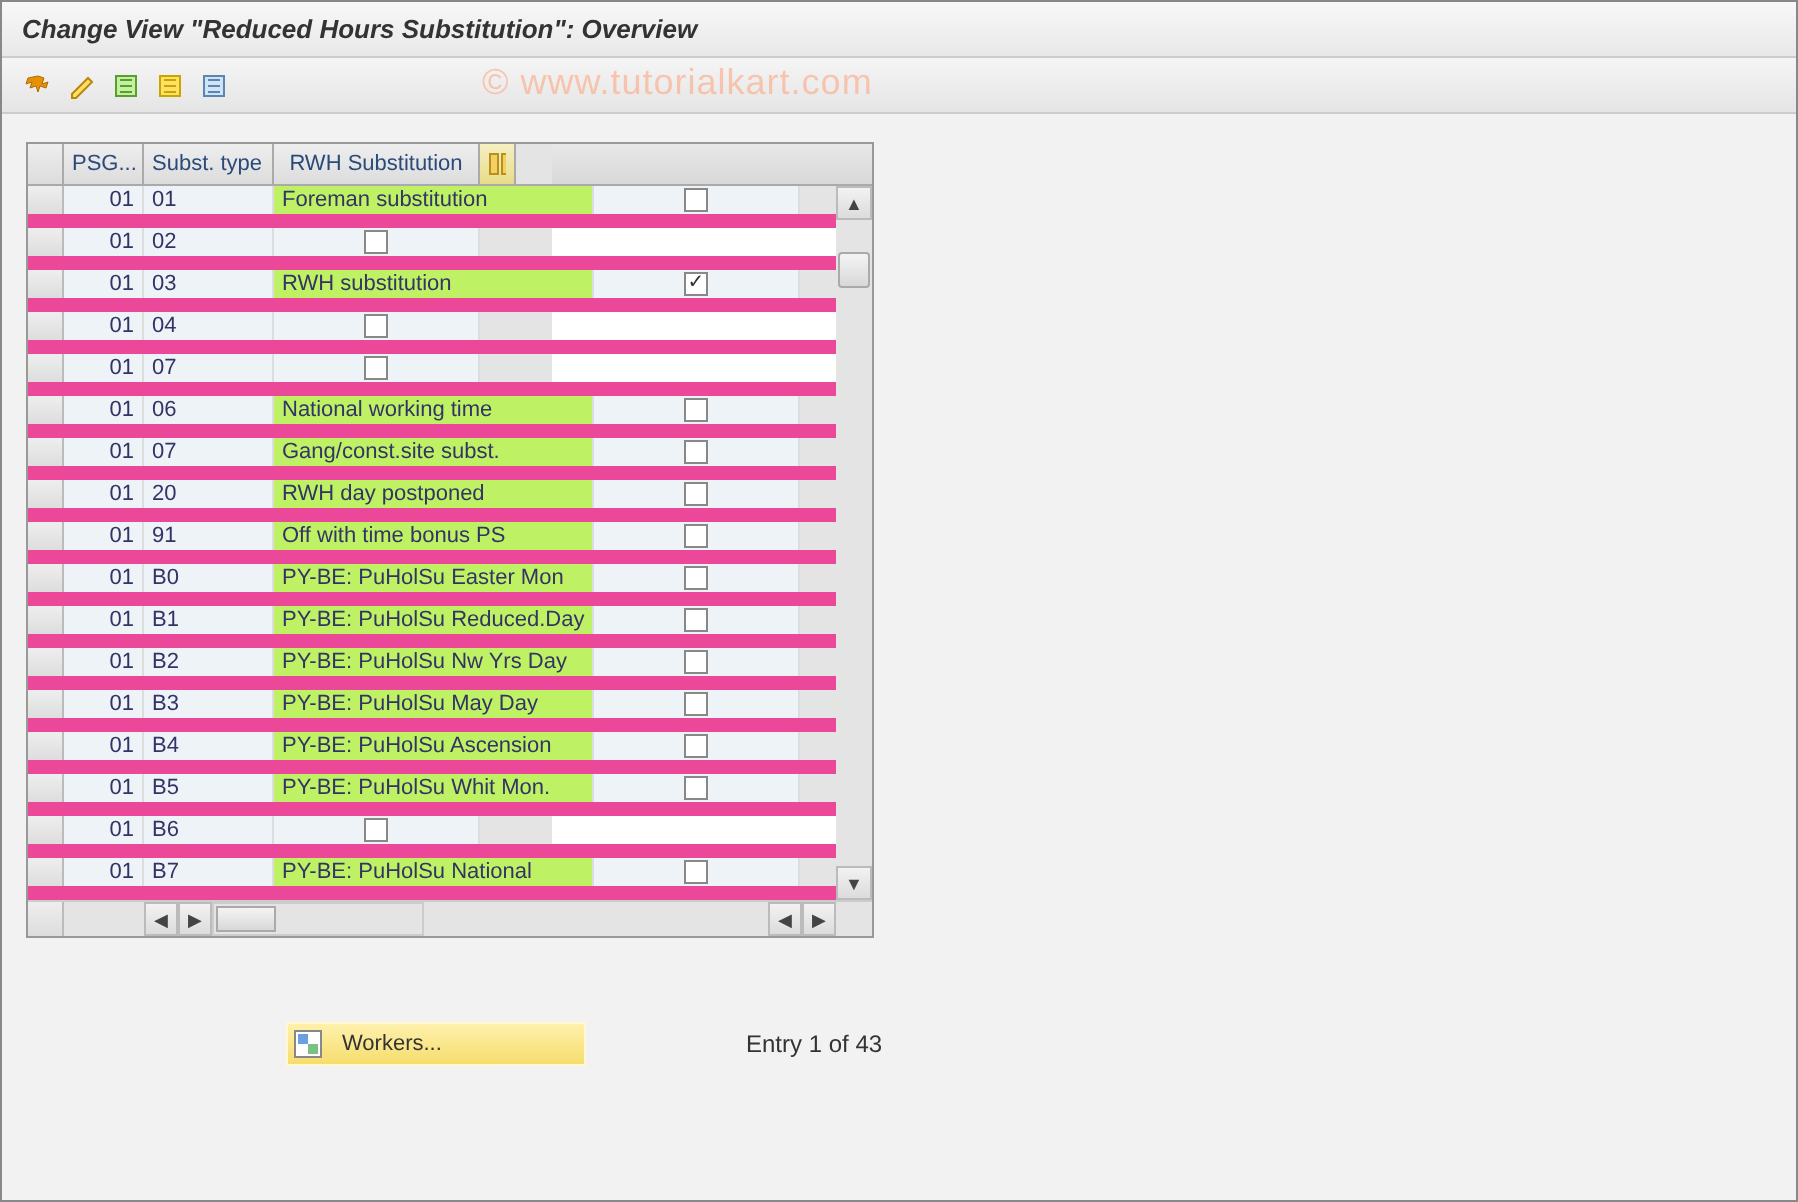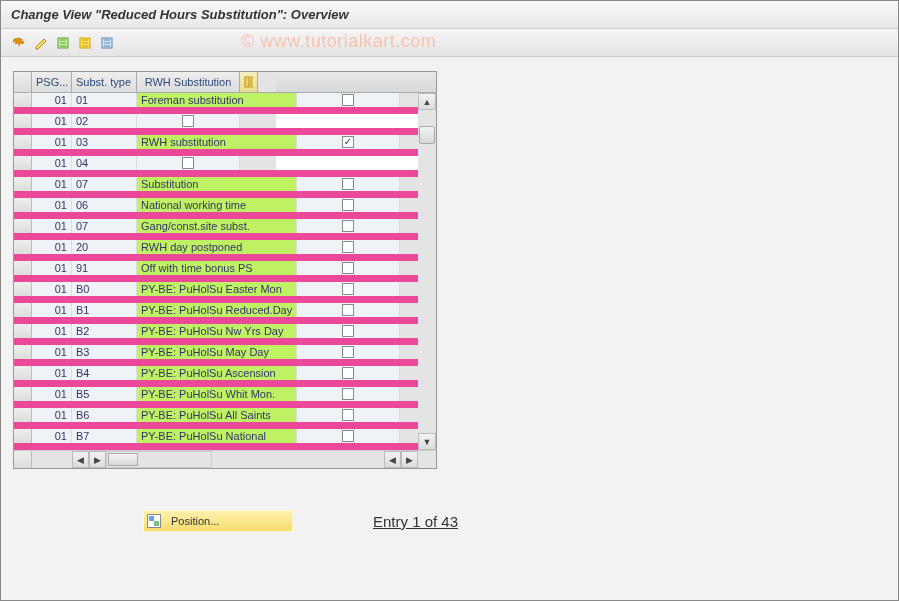--- a/index.html
+++ b/index.html
@@ -152,21 +152,21 @@
     height:22px; width:150px;
     box-shadow: inset 0 0 0 1px #fff8d0;
     font-size:11px; color:#333;
   }
   .pos-icon {
     width:14px;height:14px; background:#fff; border:1px solid #888;
     display:inline-block; position:relative;
   }
   .pos-icon::before{content:"";position:absolute;left:1px;top:1px;width:5px;height:5px;background:#6aa0e0;}
   .pos-icon::after{content:"";position:absolute;right:1px;bottom:1px;width:5px;height:5px;background:#7ac080;}
-  .entry-text { font-size:15px; color:#333;text-decoration:underline; }
+  .entry-text { font-size:12px; color:#333; }
   svg { display:block; }
 </style>
 </head>
 <body>
 
 <div class="title-bar">Change View "Reduced Hours Substitution": Overview</div>
 
 <div class="toolbar">
   <div class="tb-btn">
     <svg width="14" height="14">
@@ -251,21 +251,20 @@
           <div class="cell sub">04</div>
           <div class="cell rwh">
             <span class="cbx"></span>
           </div>
           <div class="cell scrollcol"></div>
         </div>
         <div class="grid-row">
           <div class="cell sel"></div>
           <div class="cell psg">01</div>
           <div class="cell sub">07</div>
-          <div class="cell text">Substitution</div>
           <div class="cell rwh">
             <span class="cbx"></span>
           </div>
           <div class="cell scrollcol"></div>
         </div>
         <div class="grid-row">
           <div class="cell sel"></div>
           <div class="cell psg">01</div>
           <div class="cell sub">06</div>
           <div class="cell text">National working time</div>
@@ -361,21 +360,20 @@
           <div class="cell text">PY-BE: PuHolSu Whit Mon.</div>
           <div class="cell rwh">
             <span class="cbx"></span>
           </div>
           <div class="cell scrollcol"></div>
         </div>
         <div class="grid-row">
           <div class="cell sel"></div>
           <div class="cell psg">01</div>
           <div class="cell sub">B6</div>
-          <div class="cell text">PY-BE: PuHolSu All Saints</div>
           <div class="cell rwh">
             <span class="cbx"></span>
           </div>
           <div class="cell scrollcol"></div>
         </div>
         <div class="grid-row">
           <div class="cell sel"></div>
           <div class="cell psg">01</div>
           <div class="cell sub">B7</div>
           <div class="cell text">PY-BE: PuHolSu National</div>
@@ -403,17 +401,17 @@
       <div class="hs-gap"></div>
       <div class="hs-btn">◀</div>
       <div class="hs-btn">▶</div>
       <div style="width:18px;background:#e4e4e4"></div>
     </div>
   </div>
 
   <div class="footer-row">
     <div class="pos-btn">
       <span class="pos-icon"></span>
-      <span>Position...</span>
+      <span>Workers...</span>
     </div>
     <div class="entry-text">Entry 1 of 43</div>
   </div>
 </div>
 
 </body></html>

